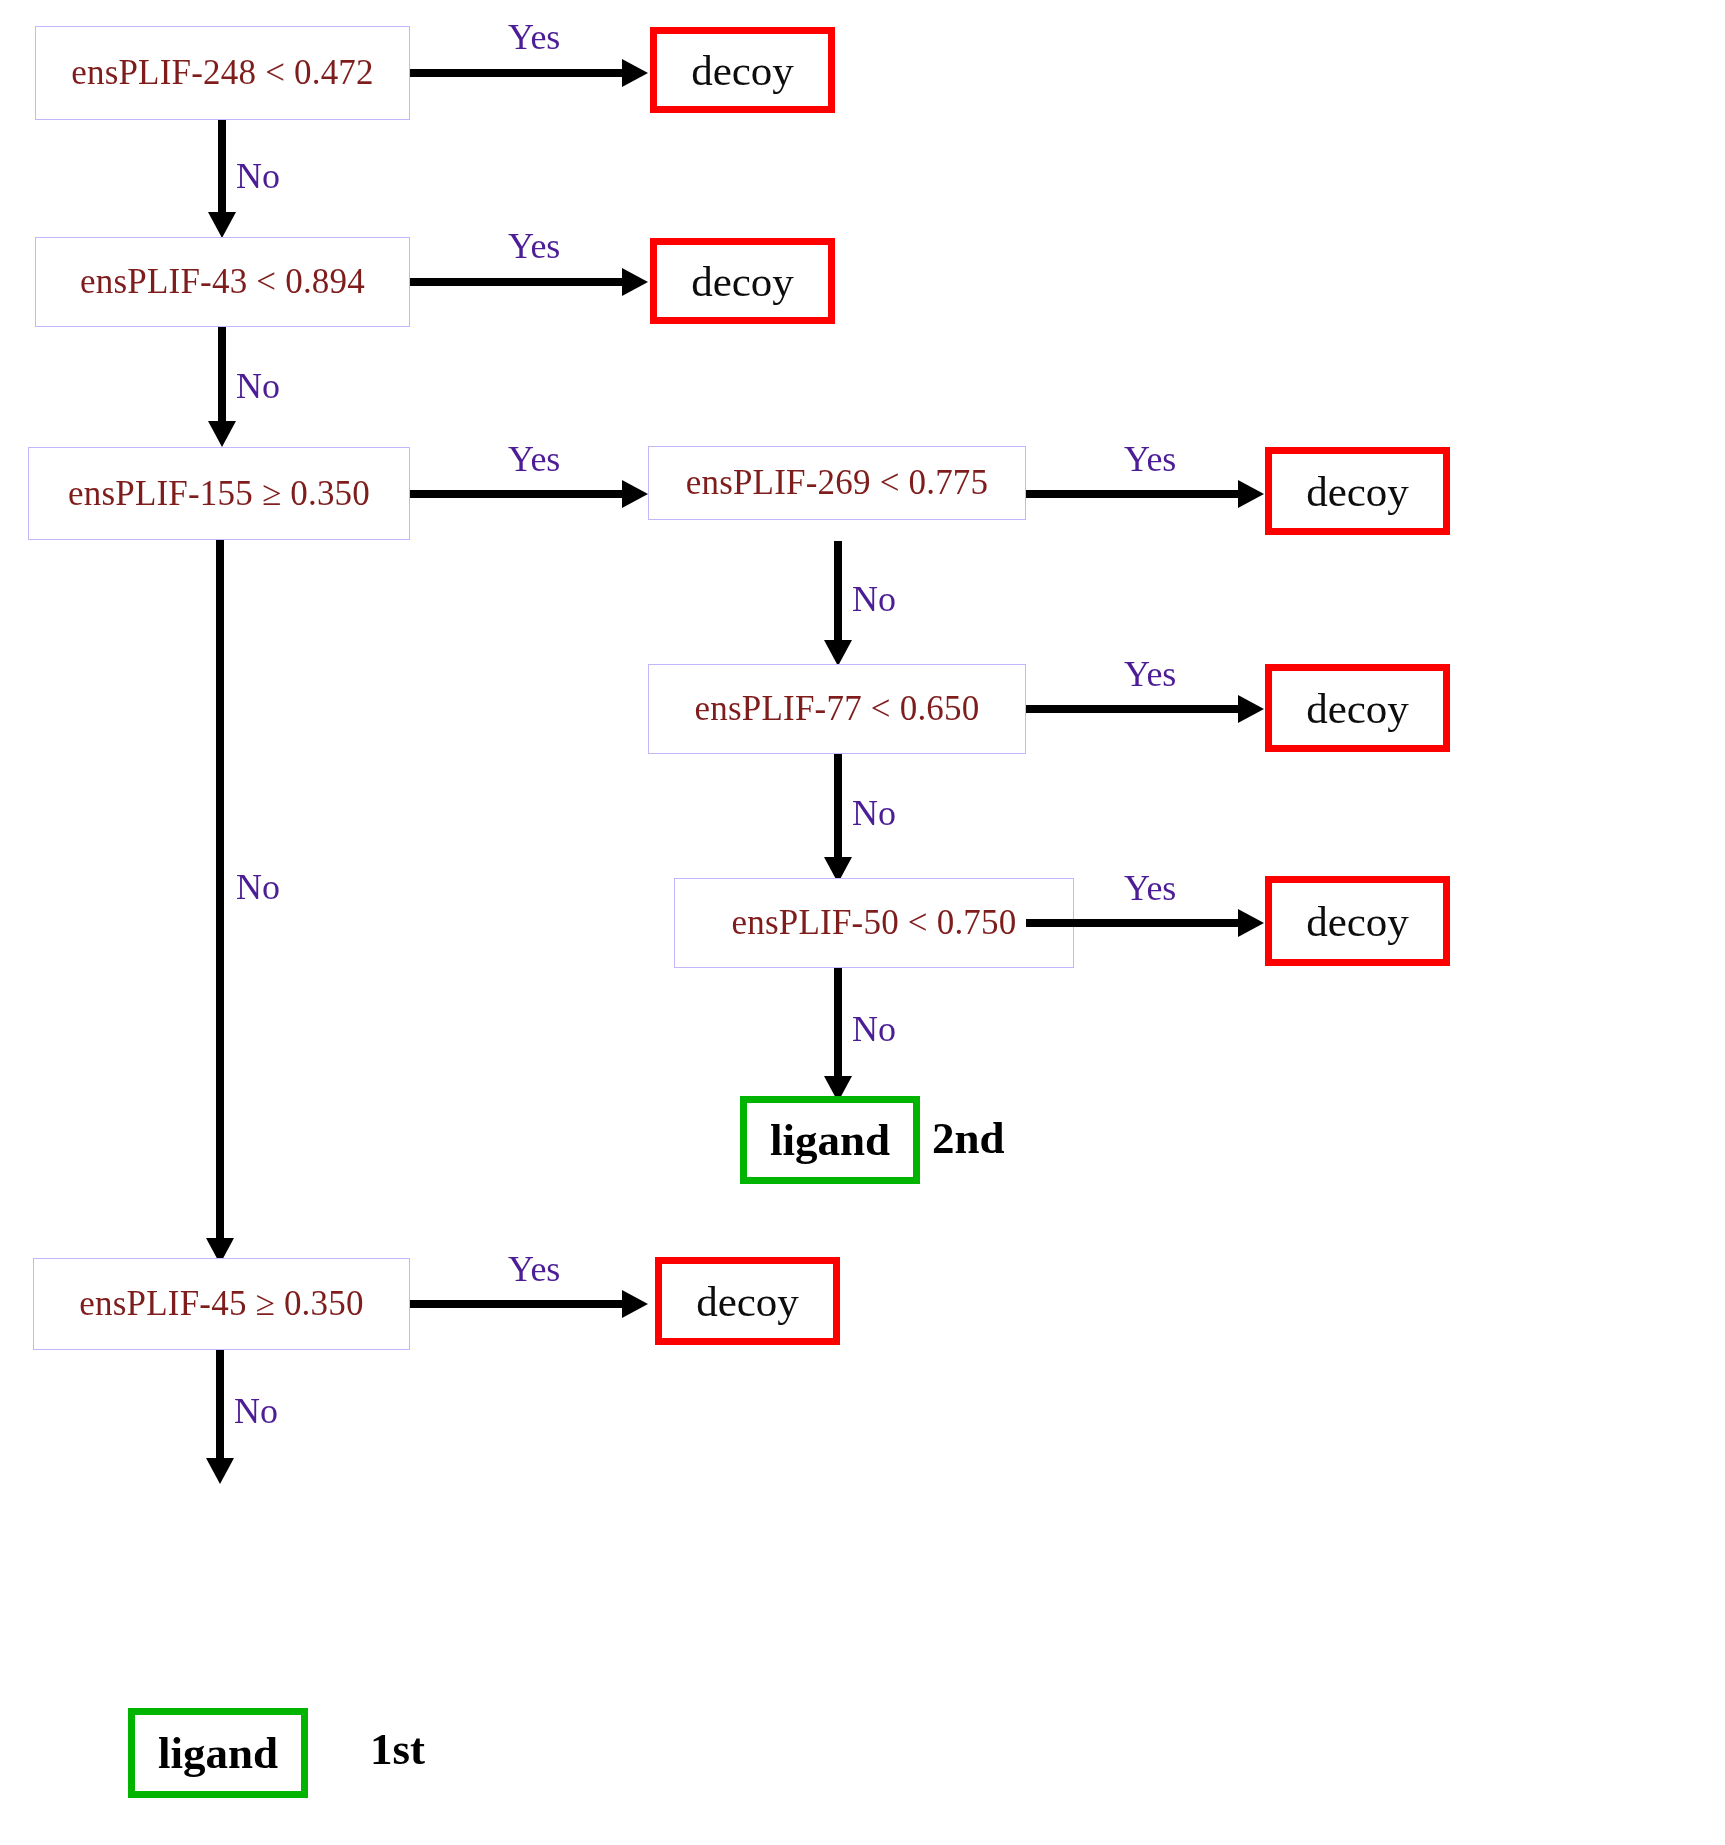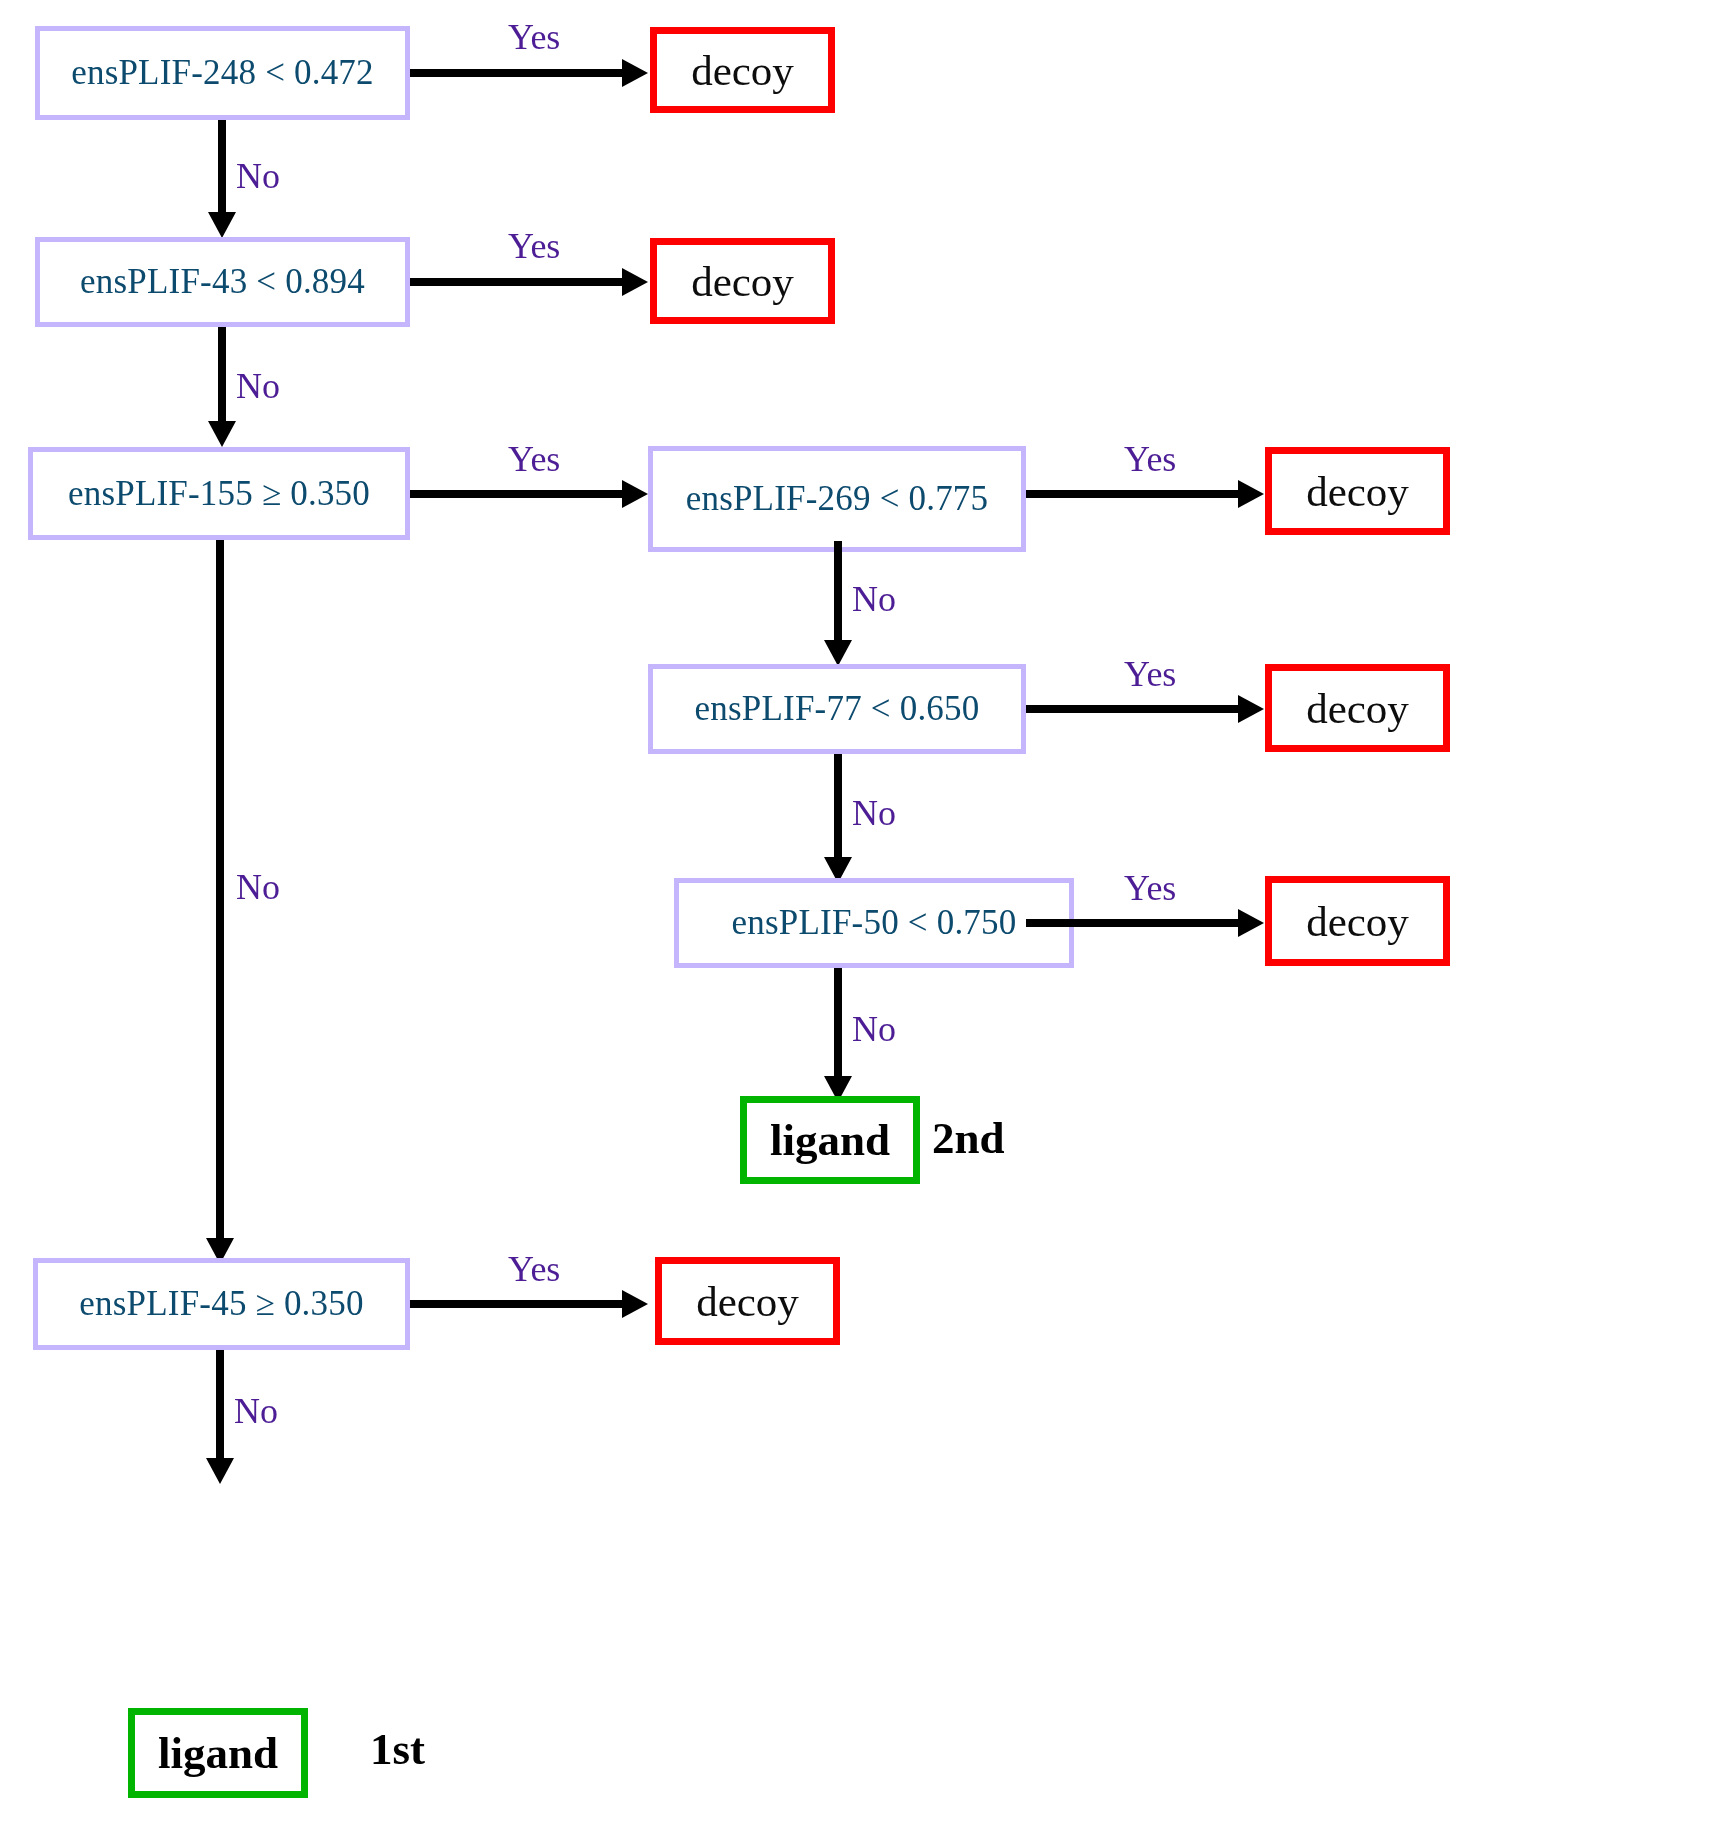--- a/index.html
+++ b/index.html
@@ -20,23 +20,23 @@
   .node {
     position: absolute;
     box-sizing: border-box;
     display: flex;
     align-items: center;
     justify-content: center;
     background: #ffffff;
     white-space: nowrap;
   }
   .decision {
-    border: 5px solid #c4b5fd;
+    border: 1px solid #c4b5fd;
     font-size: 35px;
-    color: #0c4a6e;
+    color: #7f1d1d;
     letter-spacing: 0.2px;
   }
   .decoy {
     border: 7px solid #ff0000;
     font-size: 43px;
     color: #0d0d0d;
   }
   .ligand {
     border: 7px solid #00b400;
     font-size: 45px;
@@ -131,21 +131,21 @@
   </div>
 
   <div class="hline" style="left:410px; top:490px; width:212px;"></div>
   <div class="arrow-right" style="left:622px; top:480px;"></div>
   <div class="edge-label" style="left:508px; top:438px;">Yes</div>
 
   <div class="vline" style="left:216px; top:540px; height:702px;"></div>
   <div class="arrow-down" style="left:206px; top:1238px;"></div>
   <div class="edge-label" style="left:236px; top:866px;">No</div>
 
-  <div class="node decision" style="left:648px; top:446px; width:378px; height:106px;text-align:right;">
+  <div class="node decision" style="left:648px; top:446px; width:378px; height:74px;text-align:right;">
     <span>ensPLIF-269 &lt; 0.775</span>
   </div>
 
   <div class="hline" style="left:1026px; top:490px; width:212px;"></div>
   <div class="arrow-right" style="left:1238px; top:480px;"></div>
   <div class="edge-label" style="left:1124px; top:438px;">Yes</div>
 
   <div class="node decoy" style="left:1265px; top:447px; width:185px; height:88px;">
     <span>decoy</span>
   </div>

